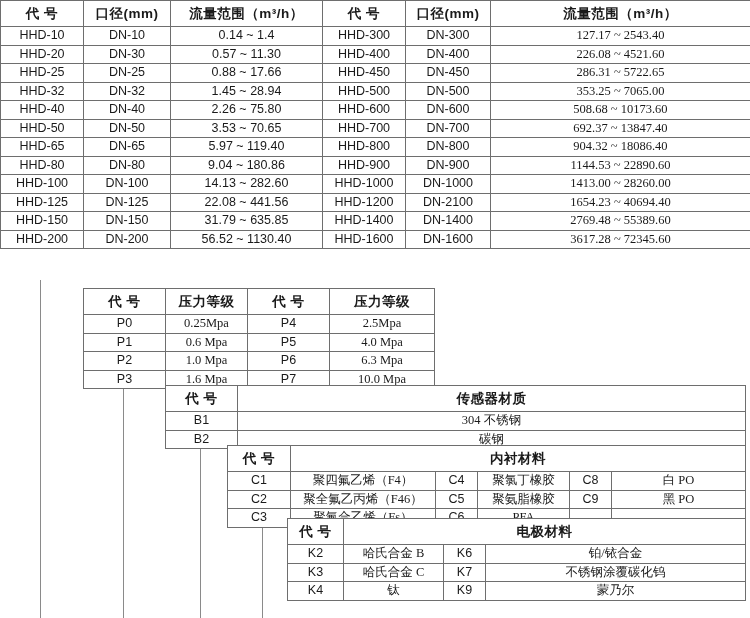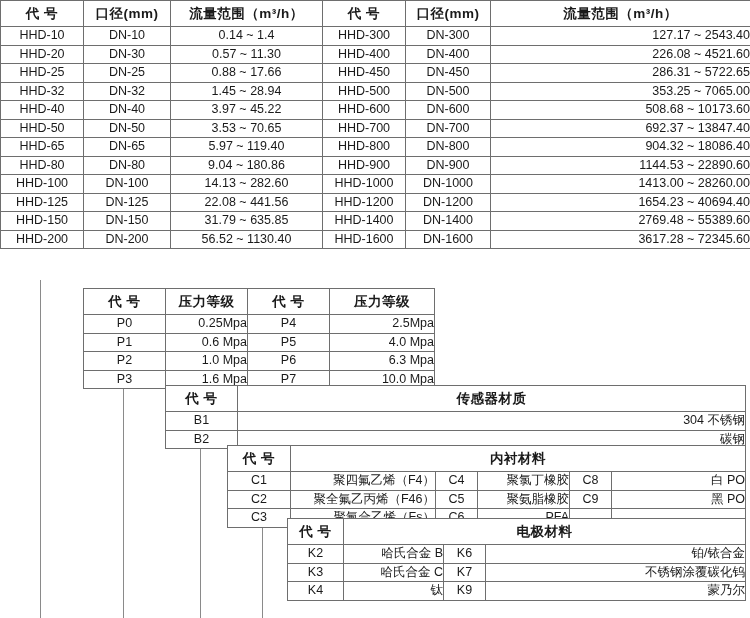--- a/index.html
+++ b/index.html
@@ -40,21 +40,21 @@
   }
   .tbl th {
     font-weight: bold;
     text-align: center;
     height: 25px;
     line-height: 25px;
     font-size: 13.5px;
     letter-spacing: 0.5px;
   }
   .c { text-align: center; }
-  .l { text-align: right; padding-left: 7px; }
+  .l { text-align: center; padding-left: 7px; font-family: Liberation Serif, serif; }
   .hl { text-align: left; padding-left: 7px; letter-spacing: 0px; }
 
   
   .guide {
     position: absolute;
     width: 1px;
     background: #8a8a8a;
   }
 
   
@@ -122,21 +122,21 @@
           <td class="c">HHD-32</td>
           <td class="c">DN-32</td>
           <td class="c">1.45 ~ 28.94</td>
           <td class="c">HHD-500</td>
           <td class="c">DN-500</td>
           <td class="l">353.25 ~ 7065.00</td>
         </tr>
         <tr>
           <td class="c">HHD-40</td>
           <td class="c">DN-40</td>
-          <td class="c">3.97 ~ 45.22</td>
+          <td class="c">2.26 ~ 75.80</td>
           <td class="c">HHD-600</td>
           <td class="c">DN-600</td>
           <td class="l">508.68 ~ 10173.60</td>
         </tr>
         <tr>
           <td class="c">HHD-50</td>
           <td class="c">DN-50</td>
           <td class="c">3.53 ~ 70.65</td>
           <td class="c">HHD-700</td>
           <td class="c">DN-700</td>
@@ -164,21 +164,21 @@
           <td class="c">14.13 ~ 282.60</td>
           <td class="c">HHD-1000</td>
           <td class="c">DN-1000</td>
           <td class="l">1413.00 ~ 28260.00</td>
         </tr>
         <tr>
           <td class="c">HHD-125</td>
           <td class="c">DN-125</td>
           <td class="c">22.08 ~ 441.56</td>
           <td class="c">HHD-1200</td>
-          <td class="c">DN-1200</td>
+          <td class="c">DN-2100</td>
           <td class="l">1654.23 ~ 40694.40</td>
         </tr>
         <tr>
           <td class="c">HHD-150</td>
           <td class="c">DN-150</td>
           <td class="c">31.79 ~ 635.85</td>
           <td class="c">HHD-1400</td>
           <td class="c">DN-1400</td>
           <td class="l">2769.48 ~ 55389.60</td>
         </tr>

